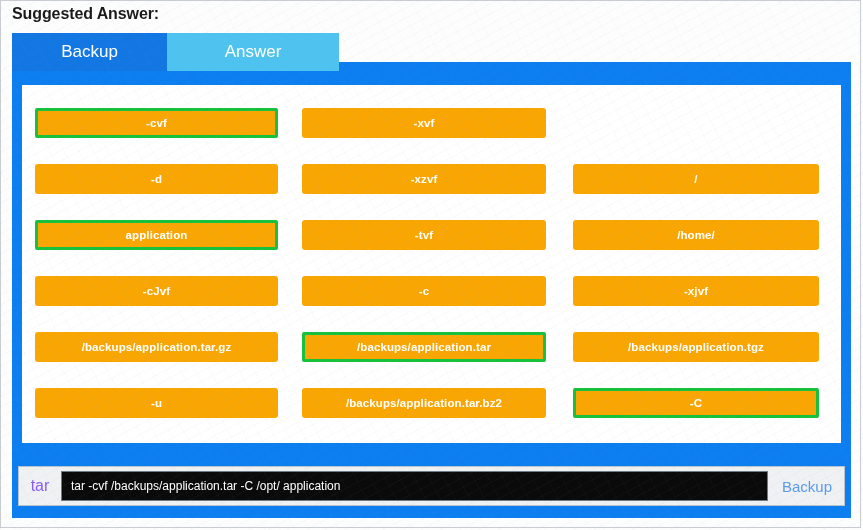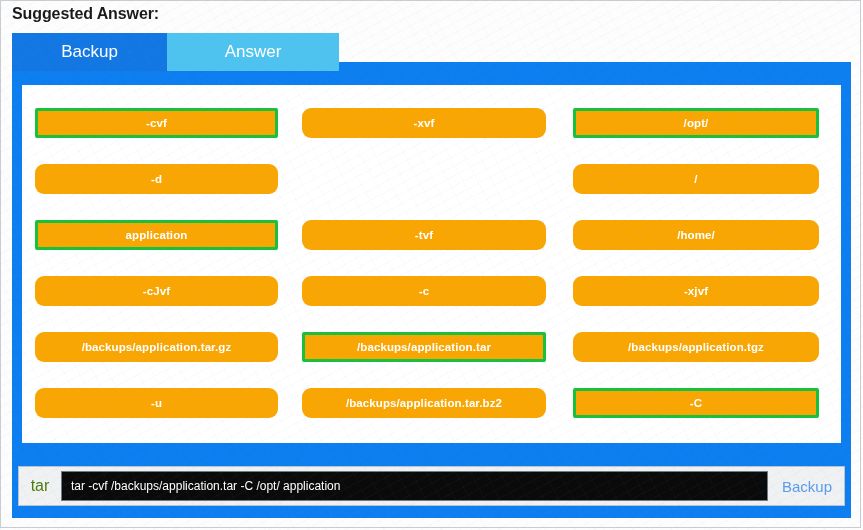--- a/index.html
+++ b/index.html
@@ -77,21 +77,21 @@
     position: absolute;
     left: 35px; top: 108px;
     width: 790px; height: 315px;
     z-index: 20;
     font-weight: bold;
   }
   .chip {
     position: absolute;
     height: 30px;
     background: #f9a603;
-    border-radius: 9px;
+    border-radius: 3px;
     box-sizing: border-box;
     display: flex;
     align-items: center;
     justify-content: center;
     color: #ffffff;
     font-size: 11.5px;
     letter-spacing: 0.1px;
     cursor: pointer;
     border: 3px solid transparent;
   }
@@ -117,21 +117,21 @@
     border: 1px solid #b9c4cf;
     box-sizing: border-box;
     display: flex;
     align-items: center;
     z-index: 20;
   }
   #cmd-label {
     width: 42px;
     text-align: center;
     font-size: 16px;
-    color: #4d7c0f;
+    color: #8b5cf6;
     font-family: "Liberation Sans", sans-serif;
     flex: 0 0 auto;
   }
   #cmd-input {
     flex: 1 1 auto;
     height: 30px;
     background: #0a0a0a;
     color: #ffffff;
     border: 1px solid #6f7a85;
     box-sizing: border-box;
@@ -171,25 +171,25 @@
   <div id="panel"></div>
 
   <div id="grid">
       <div class="chip col0 row0 selected">-cvf</div>
       <div class="chip col0 row1">-d</div>
       <div class="chip col0 row2 selected">application</div>
       <div class="chip col0 row3">-cJvf</div>
       <div class="chip col0 row4">/backups/application.tar.gz</div>
       <div class="chip col0 row5">-u</div>
       <div class="chip col1 row0">-xvf</div>
+      <div class="chip col1 row1">-xzvf</div>
       <div class="chip col1 row2">-tvf</div>
       <div class="chip col1 row3">-c</div>
       <div class="chip col1 row4 selected">/backups/application.tar</div>
       <div class="chip col1 row5">/backups/application.tar.bz2</div>
-      <div class="chip col2 row0 selected">/opt/</div>
       <div class="chip col2 row1">/</div>
       <div class="chip col2 row3">-xjvf</div>
       <div class="chip col2 row2">/home/</div>
       <div class="chip col2 row4">/backups/application.tgz</div>
       <div class="chip col2 row5 selected">-C</div>
     </div>
 
   <div id="cmdbar">
     <div id="cmd-label">tar</div>
     <div id="cmd-input" placeholder="">tar -cvf /backups/application.tar -C /opt/ application</div>

